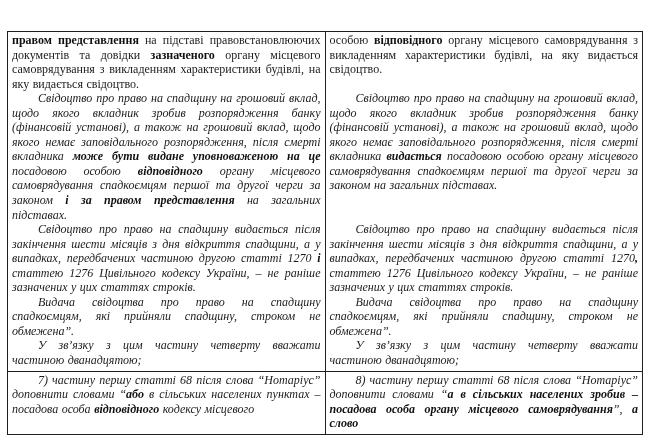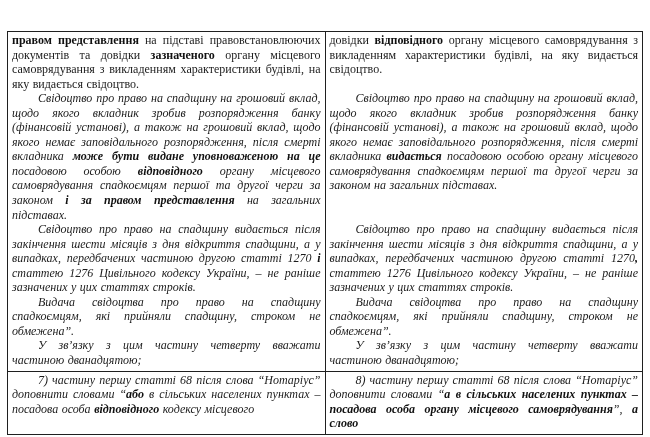--- a/index.html
+++ b/index.html
@@ -70,33 +70,33 @@
     <tbody>
       <tr>
         <td>
             <p class="para"><b>правом представлення</b><span> на підставі правовстановлюючих документів та довідки </span><b>зазначеного</b><span> органу місцевого самоврядування з викладенням характеристики будівлі, на яку видається свідоцтво.</span></p>
             <p class="para indent"><span>Свідоцтво про право на спадщину на грошовий вклад, щодо якого вкладник зробив розпорядження банку (фінансовій установі), а також на грошовий вклад, щодо якого немає заповідального розпорядження, після смерті вкладника </span><b>може бути видане уповноваженою на це</b><span> посадовою особою </span><b>відповідного</b><span> органу місцевого самоврядування спадкоємцям першої та другої черги за законом </span><b>і за правом представлення</b><span> на загальних підставах.</span></p>
             <p class="para indent"><span>Свідоцтво про право на спадщину видається після закінчення шести місяців з дня відкриття спадщини, а у випадках, передбачених частиною другою статті 1270 </span><b>і</b><span> статтею 1276 Цивільного кодексу України, – не раніше зазначених у цих статтях строків.</span></p>
             <p class="para indent"><span>Видача свідоцтва про право на спадщину спадкоємцям, які прийняли спадщину, строком не обмежена”.</span></p>
             <p class="para indent"><span>У зв’язку з цим частину четверту вважати частиною дванадцятою;</span></p>
           </td>
         <td>
-            <p class="para"><span>довідки </span><b>відповідного</b><span> органу місцевого самоврядування з викладенням характеристики будівлі, на яку видається свідоцтво.</span></p>
+            <p class="para"><span>особою </span><b>відповідного</b><span> органу місцевого самоврядування з викладенням характеристики будівлі, на яку видається свідоцтво.</span></p>
             <p class="para indent" style="margin-top: 14.55px;"><span>Свідоцтво про право на спадщину на грошовий вклад, щодо якого вкладник зробив розпорядження банку (фінансовій установі), а також на грошовий вклад, щодо якого немає заповідального розпорядження, після смерті вкладника </span><b>видається</b><span> посадовою особою органу місцевого самоврядування спадкоємцям першої та другої черги за законом на загальних підставах.</span></p>
             <p class="para indent" style="margin-top: 29.1px;"><span>Свідоцтво про право на спадщину видається після закінчення шести місяців з дня відкриття спадщини, а у випадках, передбачених частиною другою статті 1270</span><b>,</b><span> статтею 1276 Цивільного кодексу України, – не раніше зазначених у цих статтях строків.</span></p>
             <p class="para indent"><span>Видача свідоцтва про право на спадщину спадкоємцям, які прийняли спадщину, строком не обмежена”.</span></p>
             <p class="para indent"><span>У зв’язку з цим частину четверту вважати частиною дванадцятою;</span></p>
           </td>
       </tr>
       <tr>
         <td class="row2">
             <p class="para indent"><span>7) частину першу статті 68 після слова “Нотаріус” доповнити словами “</span><b>або</b><span> в сільських населених пунктах – посадова особа </span><b>відповідного</b><span> кодексу місцевого</span></p>
           </td>
         <td class="row2">
-            <p class="para indent"><span>8) частину першу статті 68 після слова “Нотаріус” доповнити словами “</span><b>а в сільських населених пунктах – посадова особа органу місцевого самоврядування</b><span>”, </span><b>а слово</b></p>
+            <p class="para indent"><span>8) частину першу статті 68 після слова “Нотаріус” доповнити словами “</span><b>а в сільських населених зробив – посадова особа органу місцевого самоврядування</b><span>”, </span><b>а слово</b></p>
           </td>
       </tr>
     </tbody>
   </table>
 
   <div class="page-number">10</div>
 
 </div>
 
 </body></html>

